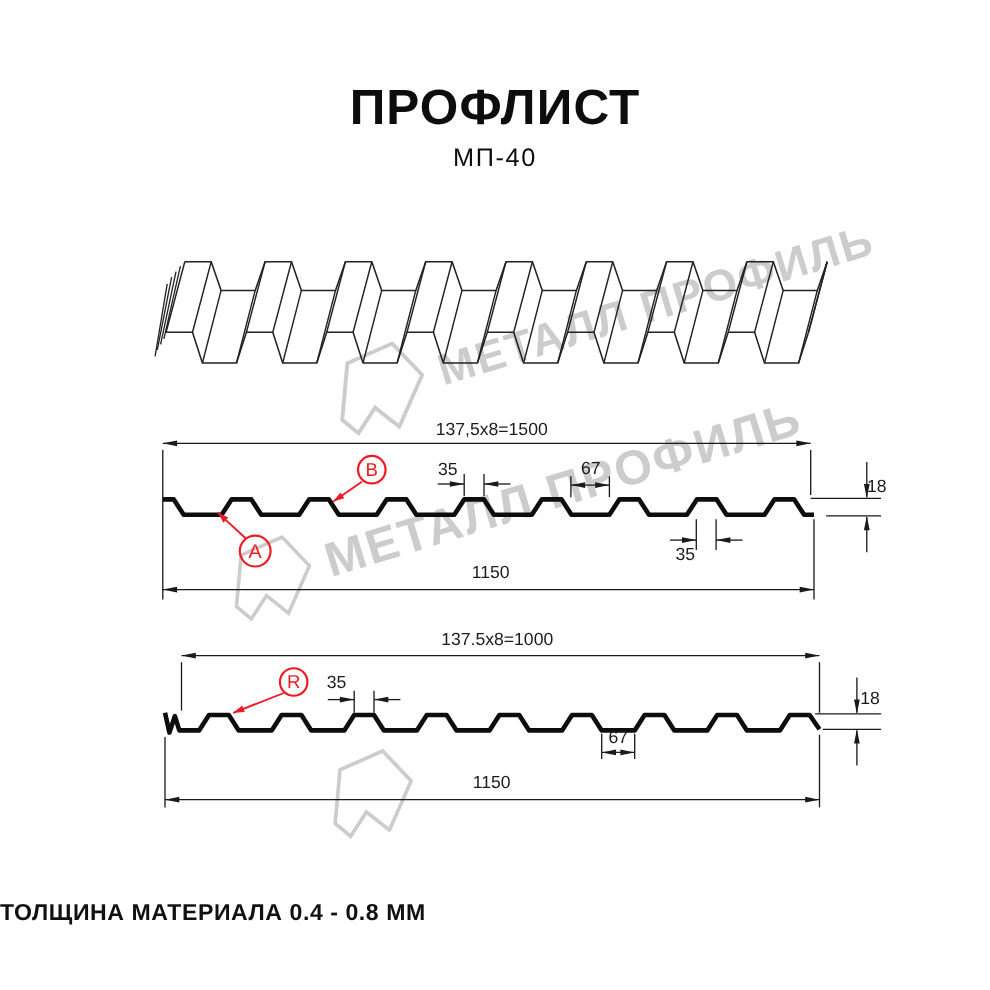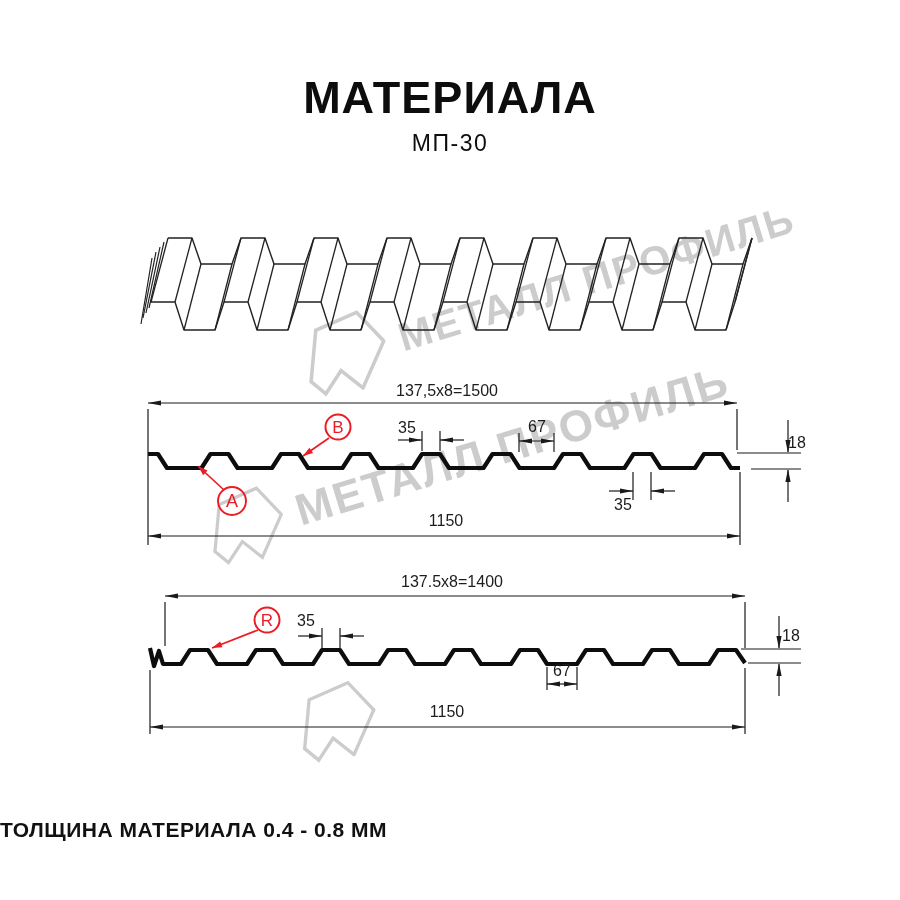--- a/index.html
+++ b/index.html
@@ -25,22 +25,22 @@
   .wm-1{left:298px;top:330px;font-size:40px;letter-spacing:2px;}
   .wm-2{left:203px;top:500px;font-size:44px;letter-spacing:2px;}
   .wm-3{left:291px;top:700px;}
   #drawing{position:absolute;left:0;top:0;z-index:10;}
 </style>
 </head>
 <body>
 
 <div class="page">
 
-  <div class="title">МАТЕРИАЛА</div>
-  <div class="subtitle">МП-30</div>
+  <div class="title">ПРОФЛИСТ</div>
+  <div class="subtitle">МП-40</div>
 
   <div class="watermark wm-1">
     <svg width="92" height="78" viewBox="0 0 104 88">
       <polygon points="10,62 32,8 82,2 102,42 64,86 46,60 22,80" fill="none" stroke="#cccccc" stroke-width="4" stroke-linejoin="miter"></polygon>
     </svg>
     <span>МЕТАЛЛ ПРОФИЛЬ</span>
   </div>
   <div class="watermark wm-2">
     <svg width="84" height="80" viewBox="0 0 104 88">
       <polygon points="10,62 32,8 82,2 102,42 64,86 46,60 22,80" fill="none" stroke="#cccccc" stroke-width="4" stroke-linejoin="miter"></polygon>
@@ -181,21 +181,21 @@
   <div class="dim" style="left:797px;top:443px;">18</div>
   <div class="dim" style="left:623px;top:505px;">35</div>
   <div class="dim" style="left:446px;top:521px;">1150</div>
   <div class="marker m27" style="left:338px;top:427px;">
     <span>B</span>
   </div>
   <div class="marker m30" style="left:232px;top:501px;">
     <span>A</span>
   </div>
 
-  <div class="dim" style="left:452px;top:582px;">137.5x8=1400</div>
+  <div class="dim" style="left:452px;top:582px;">137.5x8=1000</div>
   <div class="dim" style="left:306px;top:621px;">35</div>
   <div class="dim" style="left:562px;top:671px;">67</div>
   <div class="dim" style="left:791px;top:636px;">18</div>
   <div class="dim" style="left:447px;top:712px;">1150</div>
   <div class="marker m27" style="left:267px;top:620px;">
     <span>R</span>
   </div>
 
   <div class="footer-note">ТОЛЩИНА МАТЕРИАЛА 0.4 - 0.8 ММ</div>
 </div>

